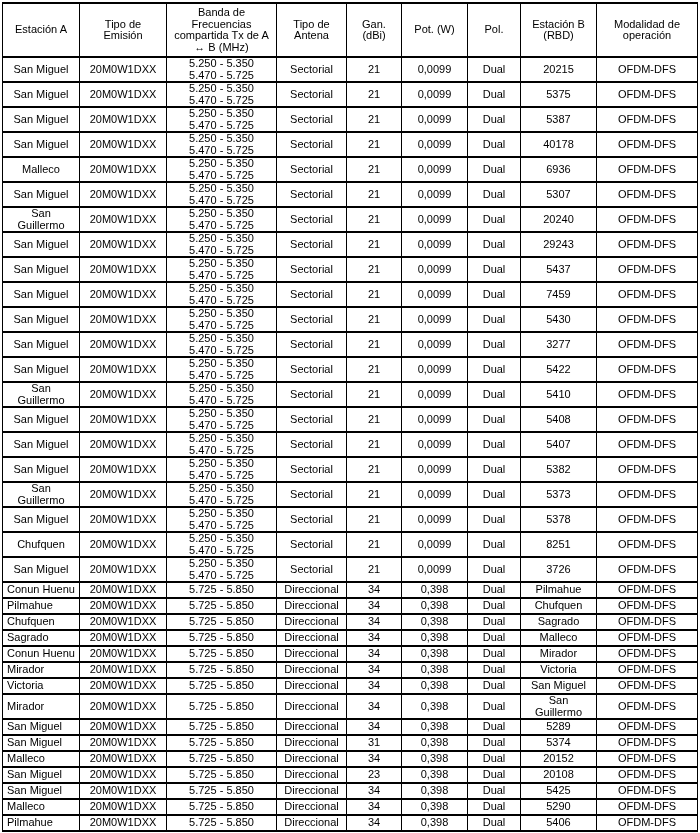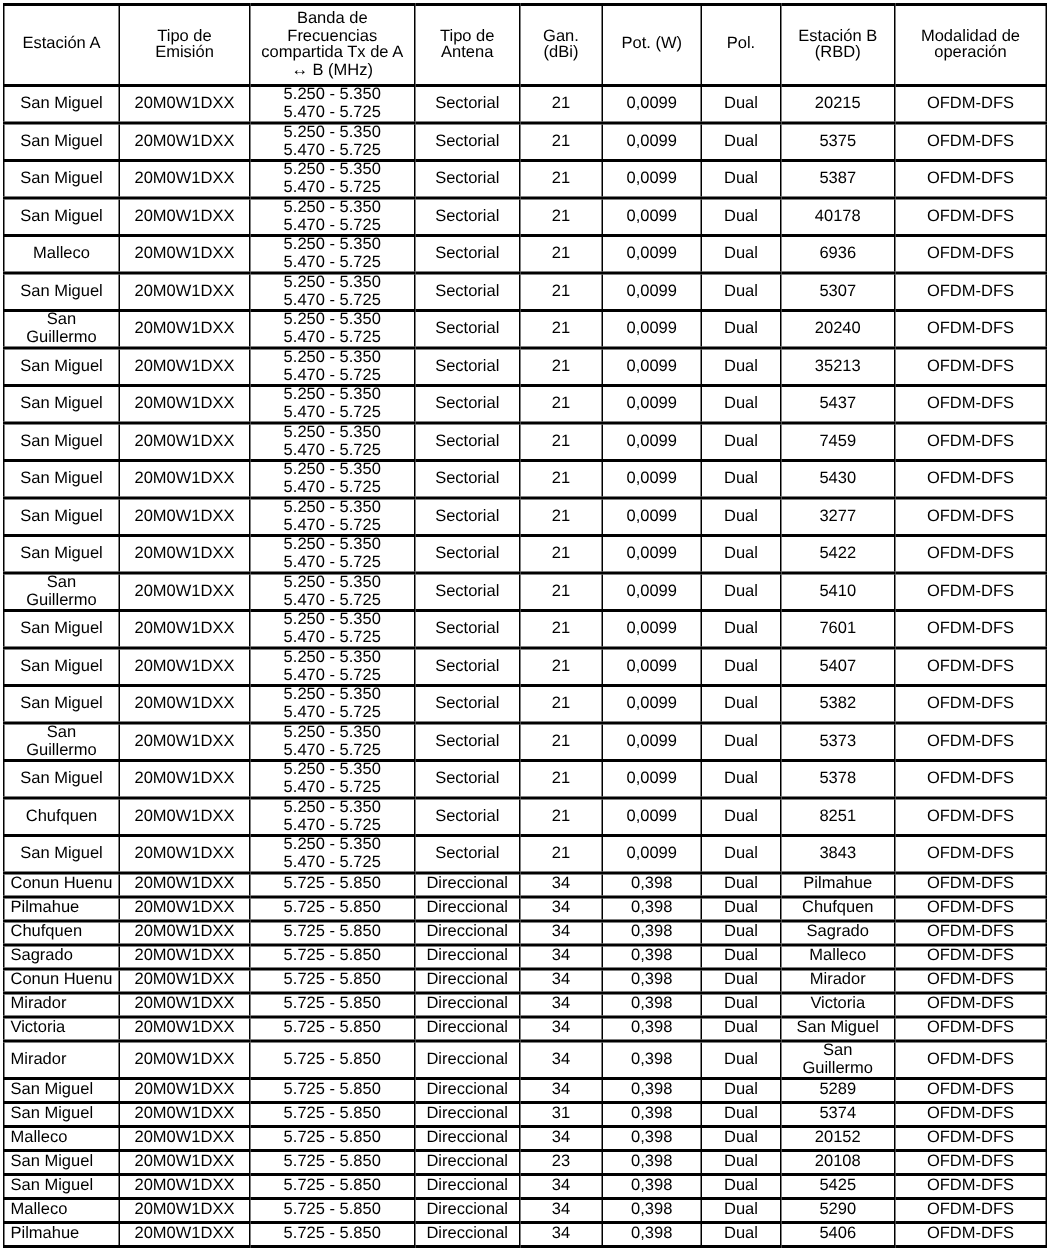--- a/index.html
+++ b/index.html
@@ -169,21 +169,21 @@
         </tr>
         <tr class="sectorial">
           <td>San Miguel</td>
           <td>20M0W1DXX</td>
           <td>5.250 - 5.350
 5.470 - 5.725</td>
           <td>Sectorial</td>
           <td>21</td>
           <td>0,0099</td>
           <td>Dual</td>
-          <td>35213</td>
+          <td>29243</td>
           <td>OFDM-DFS</td>
         </tr>
         <tr class="sectorial">
           <td>San Miguel</td>
           <td>20M0W1DXX</td>
           <td>5.250 - 5.350
 5.470 - 5.725</td>
           <td>Sectorial</td>
           <td>21</td>
           <td>0,0099</td>
@@ -254,21 +254,21 @@
         </tr>
         <tr class="sectorial">
           <td>San Miguel</td>
           <td>20M0W1DXX</td>
           <td>5.250 - 5.350
 5.470 - 5.725</td>
           <td>Sectorial</td>
           <td>21</td>
           <td>0,0099</td>
           <td>Dual</td>
-          <td>7601</td>
+          <td>5408</td>
           <td>OFDM-DFS</td>
         </tr>
         <tr class="sectorial">
           <td>San Miguel</td>
           <td>20M0W1DXX</td>
           <td>5.250 - 5.350
 5.470 - 5.725</td>
           <td>Sectorial</td>
           <td>21</td>
           <td>0,0099</td>
@@ -327,21 +327,21 @@
         </tr>
         <tr class="sectorial">
           <td>San Miguel</td>
           <td>20M0W1DXX</td>
           <td>5.250 - 5.350
 5.470 - 5.725</td>
           <td>Sectorial</td>
           <td>21</td>
           <td>0,0099</td>
           <td>Dual</td>
-          <td>3843</td>
+          <td>3726</td>
           <td>OFDM-DFS</td>
         </tr>
         <tr class="direccional">
           <td>Conun Huenu</td>
           <td>20M0W1DXX</td>
           <td>5.725 - 5.850</td>
           <td>Direccional</td>
           <td>34</td>
           <td>0,398</td>
           <td>Dual</td>

